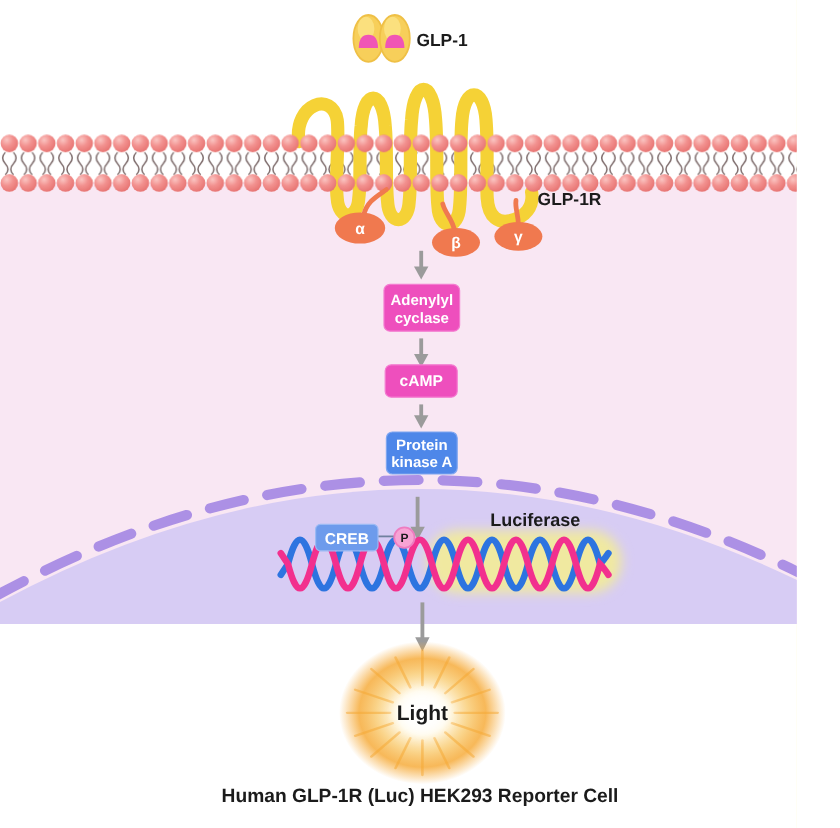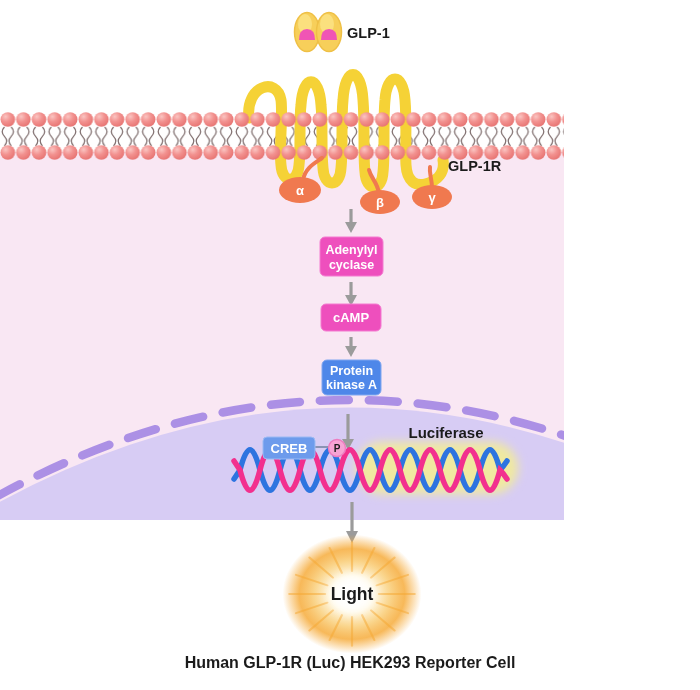--- a/index.html
+++ b/index.html
@@ -1,17 +1,17 @@
 <!DOCTYPE html>
 <html><head>
 <meta charset="utf-8">
 <style>
   html,body { margin:0; padding:0; background:#ffffff; }
   .canvas {
-    position:relative; width:564px; height:690px; background:#fef9c3;
+    position:relative; width:664px; height:690px; background:#fef9c3;
     font-family:"Liberation Sans", sans-serif; overflow:hidden;
   }
   svg text {
     font-family:"Liberation Sans", sans-serif;
     font-weight:bold; fill:#1b1b1b;
   }
   svg text.wt { fill:#ffffff; }
   svg text.mid { text-anchor:middle; }
 </style>
 </head>

